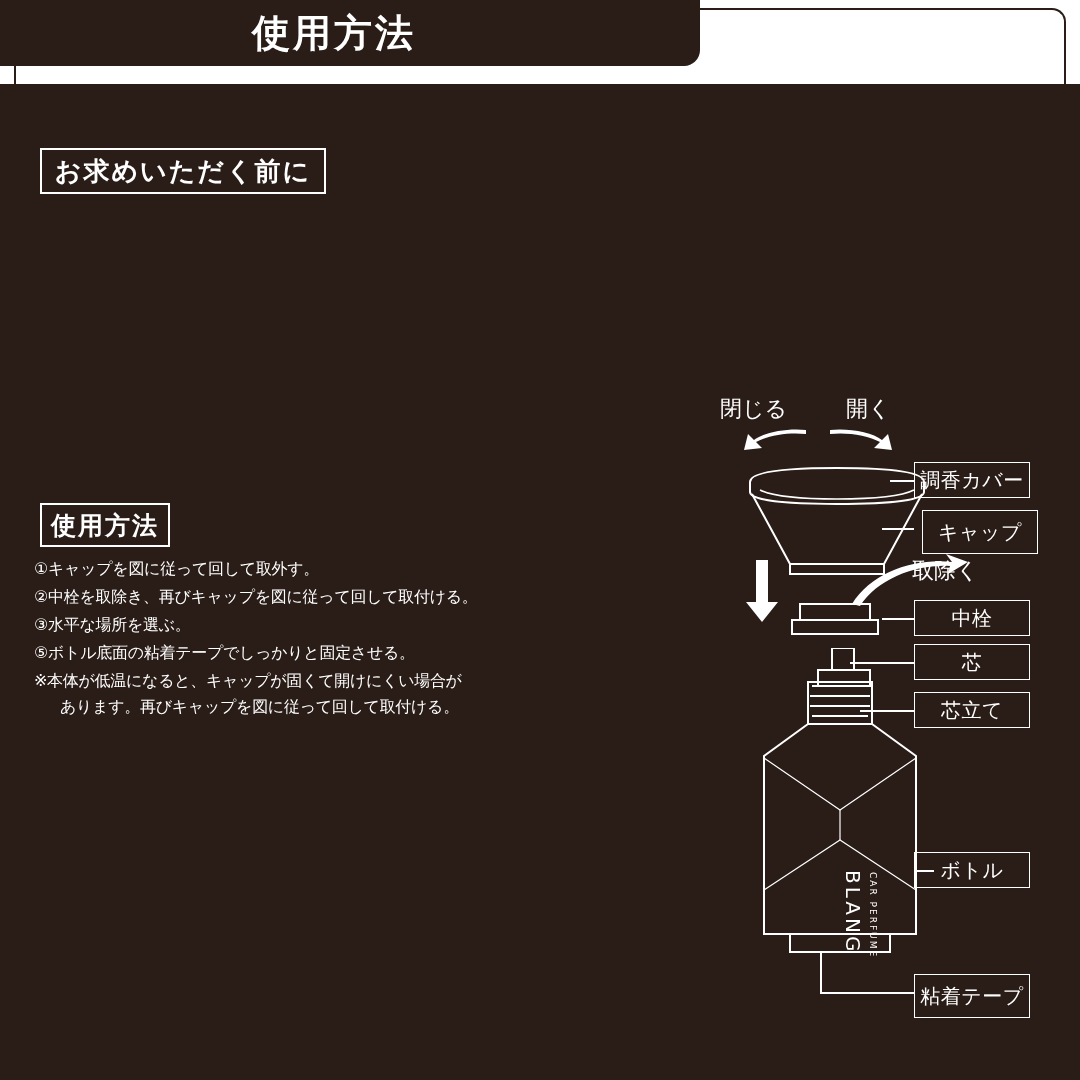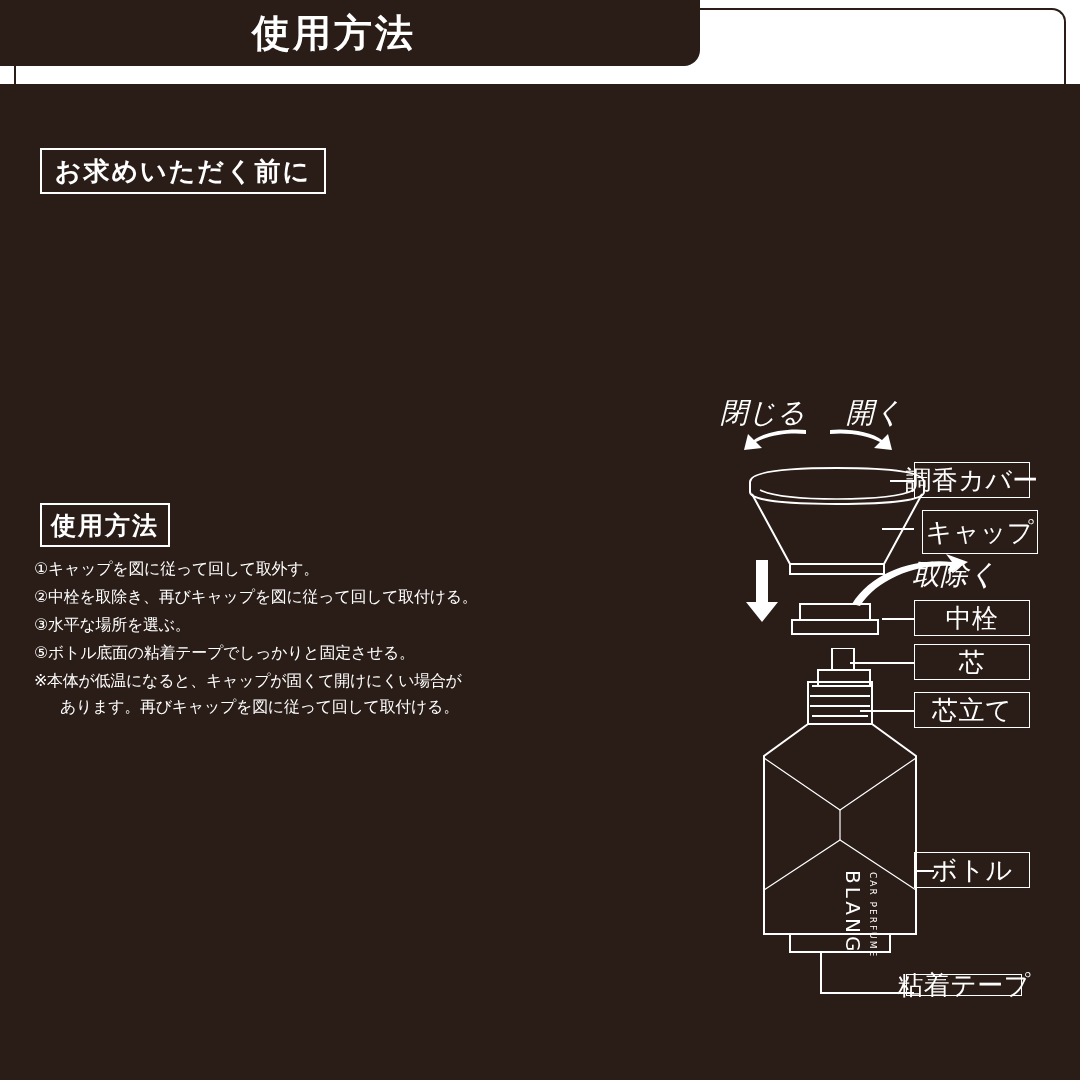--- a/index.html
+++ b/index.html
@@ -109,29 +109,28 @@
   .step .cont { display: block; padding-left: 26px; }
   
   .diagram { position: absolute; left: 700px; top: 380px; width: 380px; height: 660px; }
   .lbl {
     position: absolute;
     border: 1.5px solid #ffffff;
     box-sizing: border-box;
     display: flex;
     align-items: center;
     justify-content: center;
-    font-size: 26px;
+    font-size: 20px;
     white-space: nowrap;
     letter-spacing: 0.5px;
   }
   .plain-text {
     position: absolute;
-    font-size: 28px;
-    white-space: nowrap;
-    font-style: italic;
+    font-size: 22px;
+    white-space: nowrap;
   }
   .leader { position: absolute; background: #ffffff; height: 1.5px; }
   .vline { position: absolute; background: #ffffff; width: 1.5px; }
 </style>
 </head>
 <body>
 
 <div id="page">
 
   <div class="body-dark"></div>
@@ -234,16 +233,16 @@
 
       <text x="118" y="190" transform="rotate(90 118 190)" fill="#ffffff" font-family="DejaVu Sans, sans-serif" font-size="20" letter-spacing="3">BLANG</text>
       <text x="142" y="192" transform="rotate(90 142 192)" fill="#ffffff" font-family="DejaVu Sans, sans-serif" font-size="9" letter-spacing="2">CAR PERFUME</text>
     </svg>
 
     <div class="leader" style="left:216px; top:490px; width:18px;"></div>
     <div class="lbl" style="left:214px; top:472px; width:116px; height:36px;text-align:right;">ボトル</div>
 
     <div class="leader" style="left:120px; top:612px; width:94px;"></div>
     <div class="vline" style="left:120px; top:572px; height:42px;"></div>
-    <div class="lbl" style="left:206px; top:594px; width:116px; height:22px;">粘着テープ</div>
+    <div class="lbl" style="left:214px; top:594px; width:116px; height:44px;">粘着テープ</div>
 
   </div>
 </div>
 
 </body></html>

